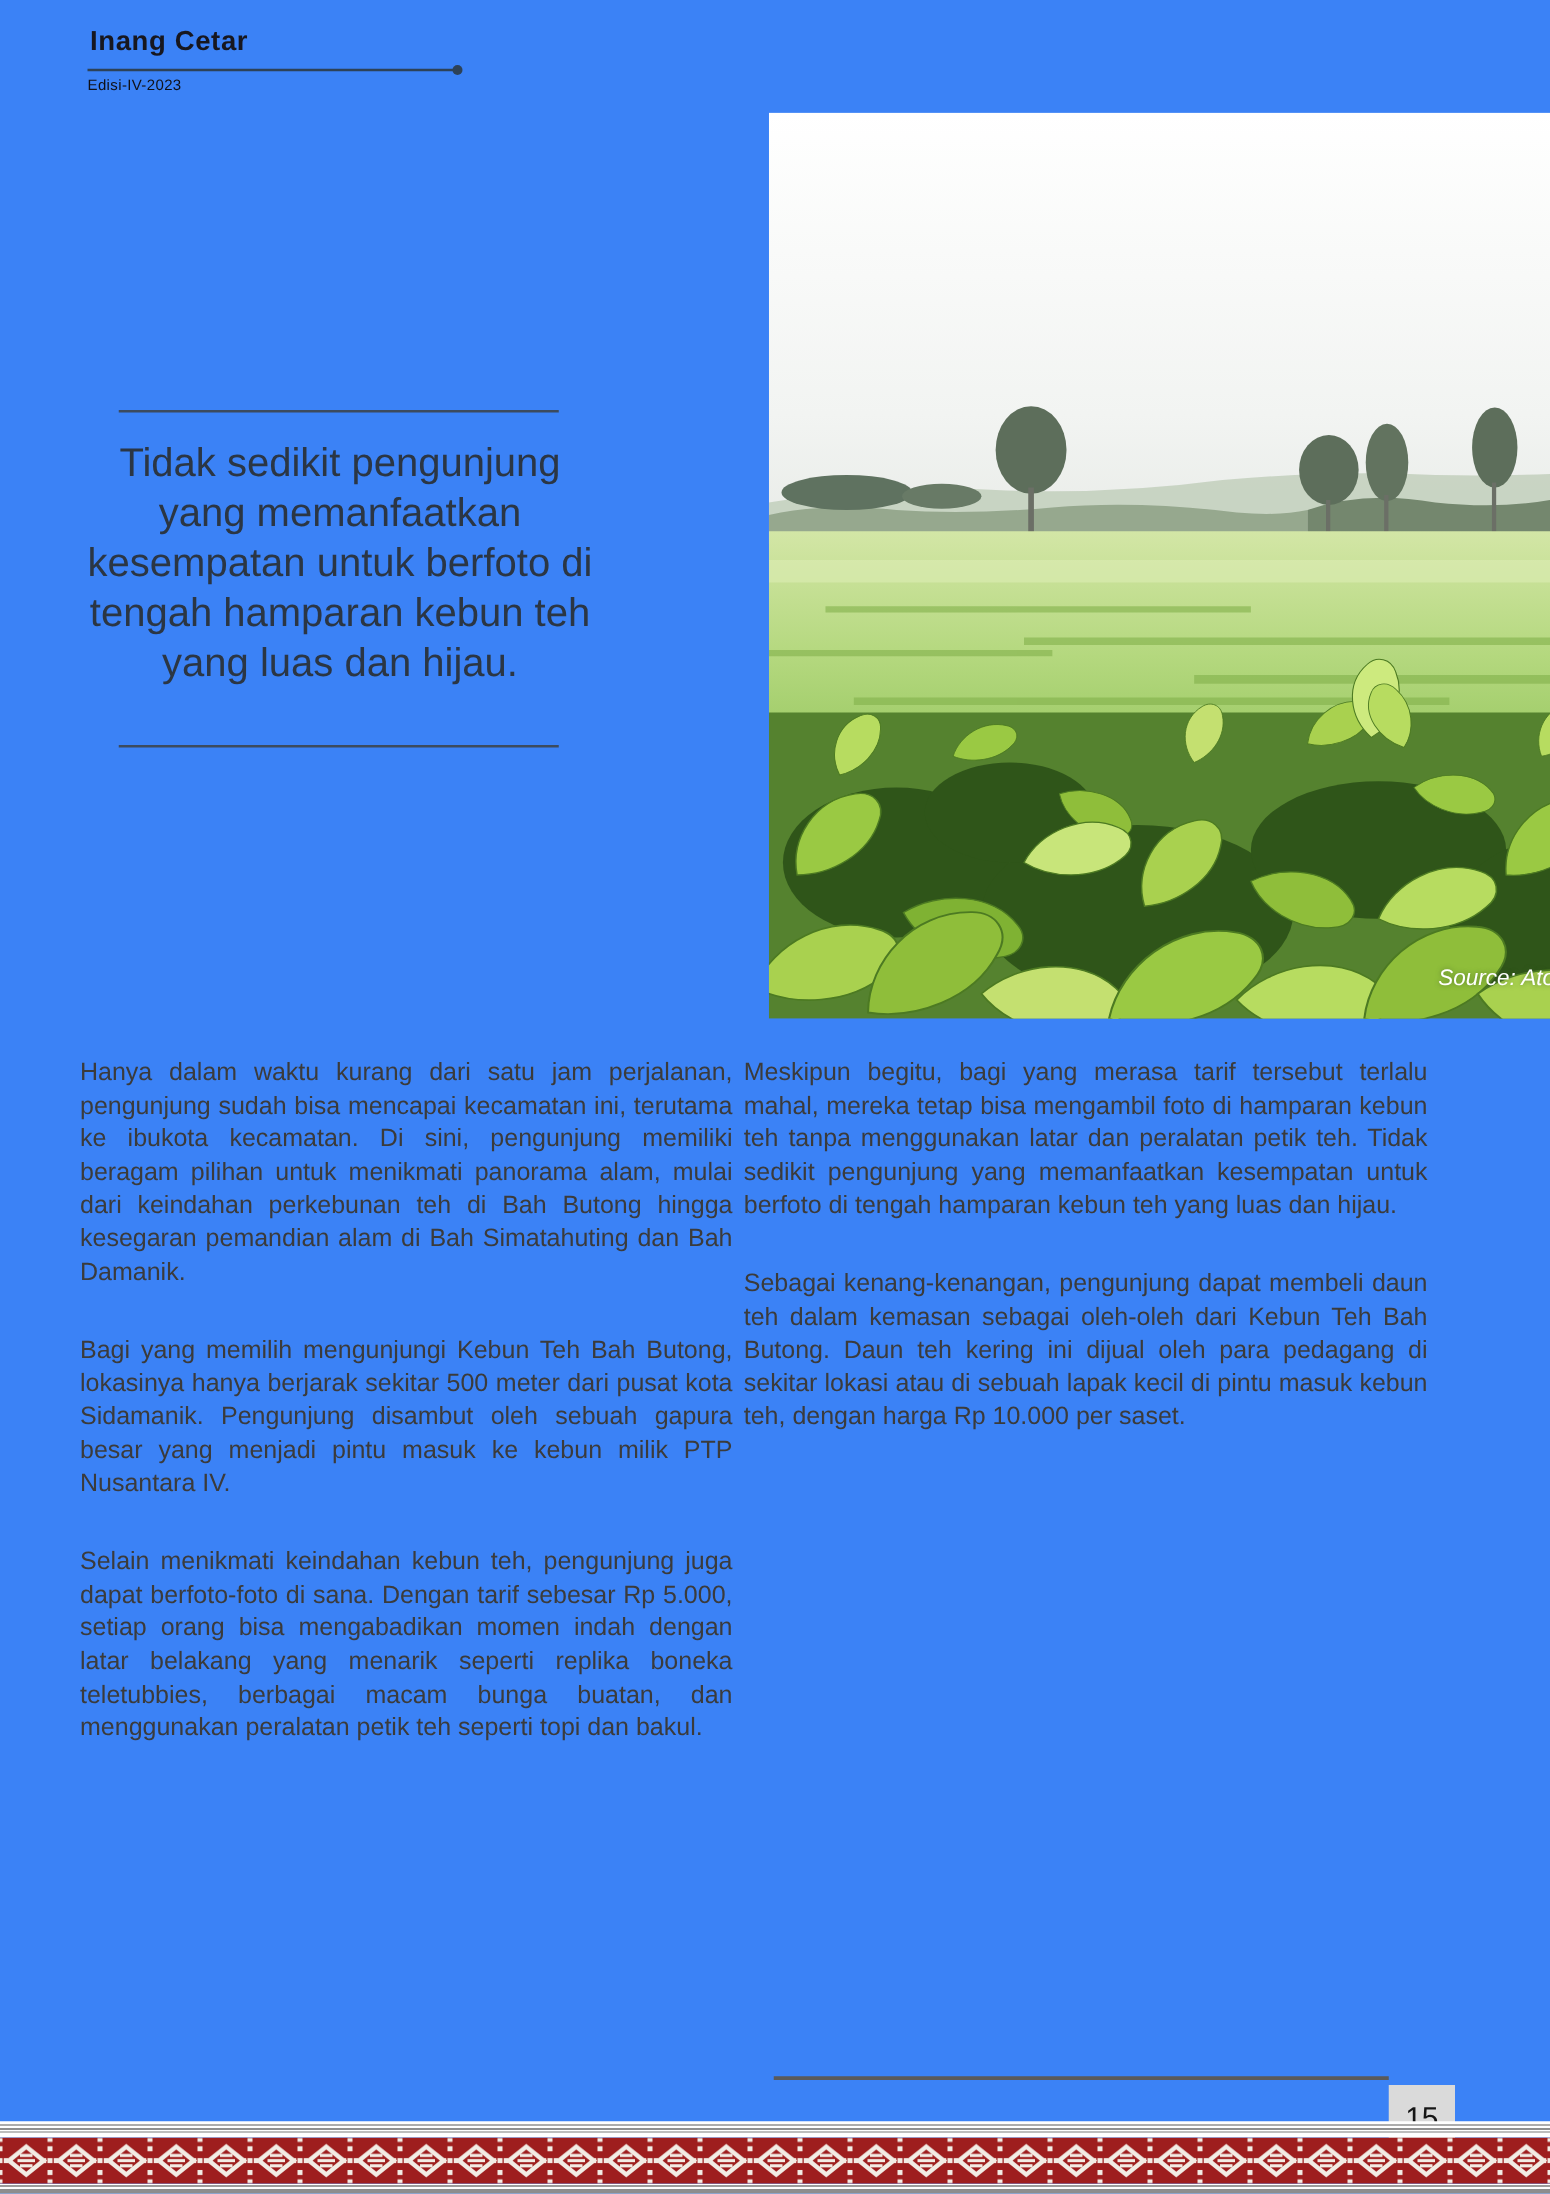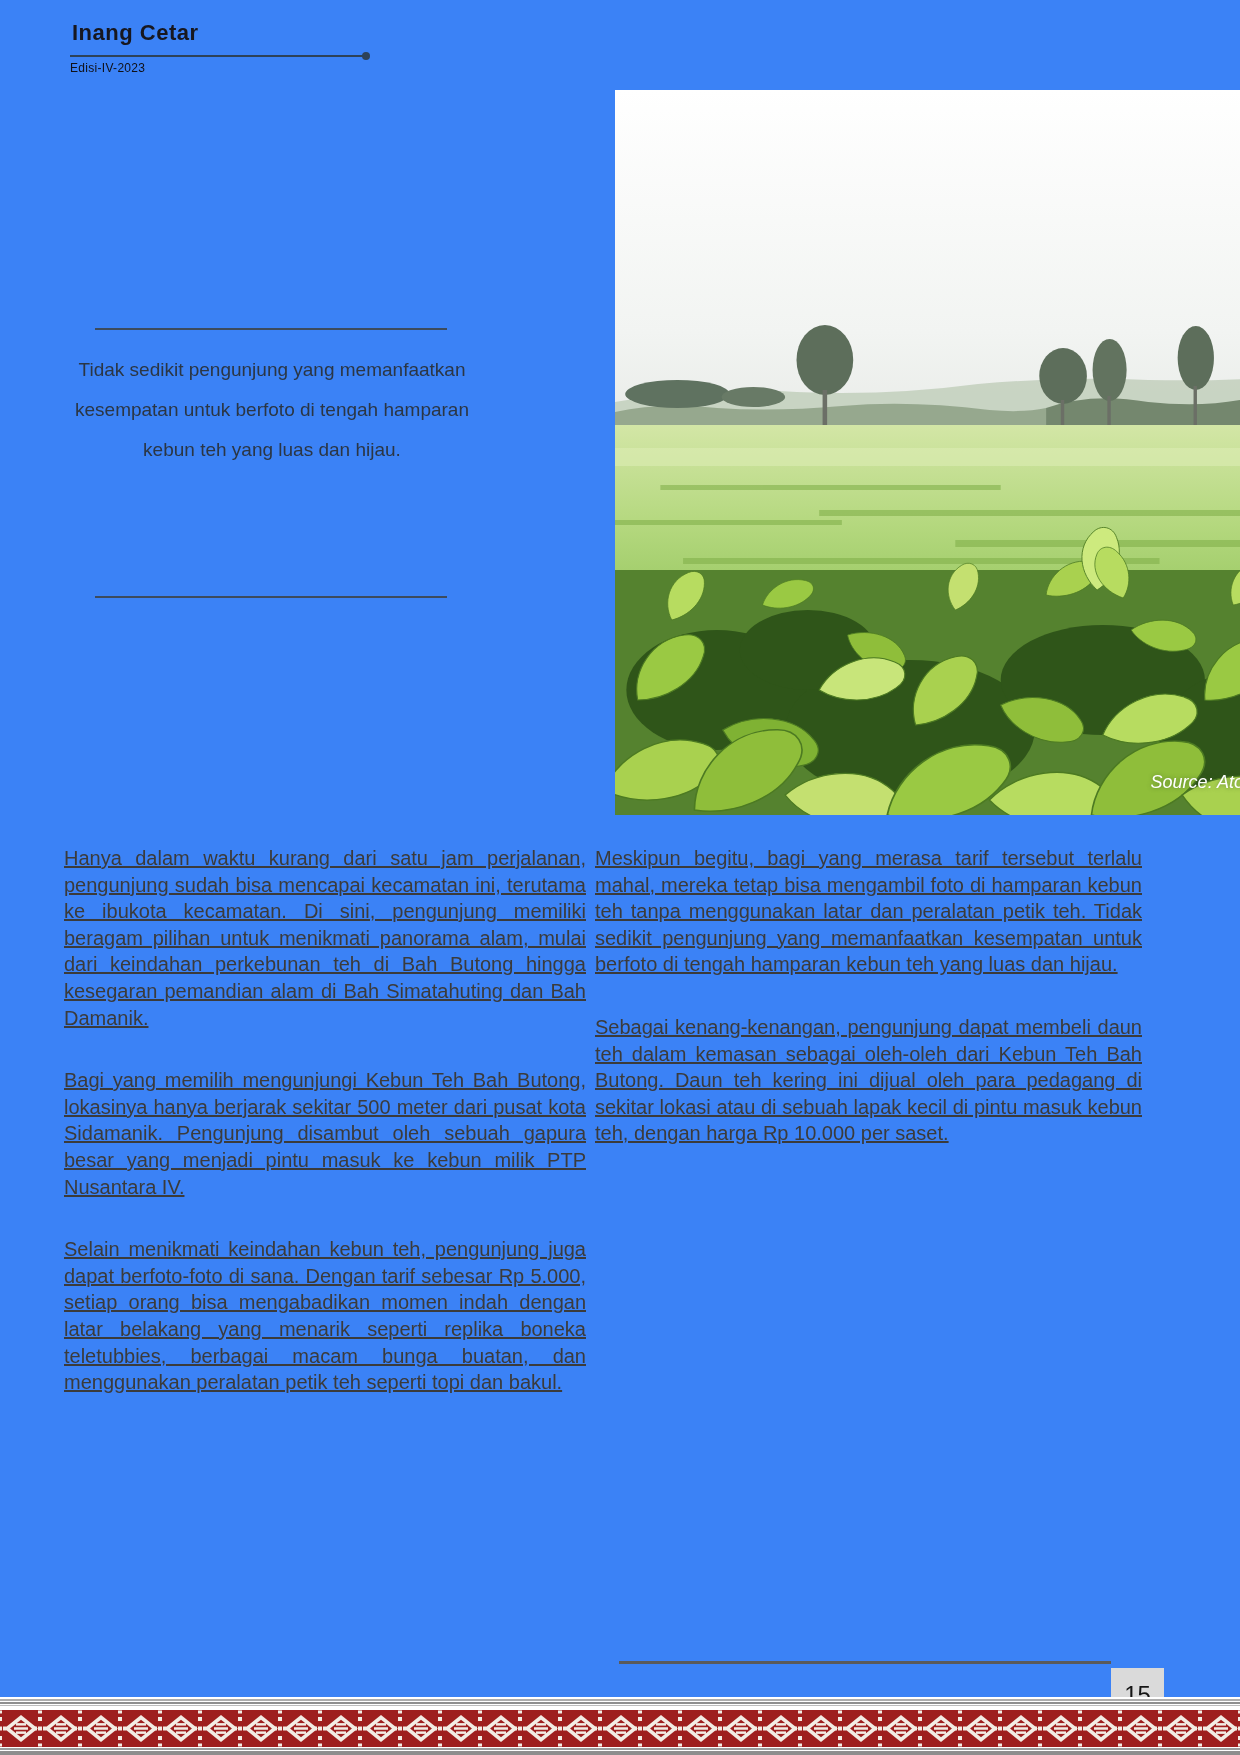--- a/index.html
+++ b/index.html
@@ -29,35 +29,35 @@
   .article-title{
     position:absolute;left:124px;top:108px;
     font-size:28px;font-weight:700;letter-spacing:.3px;color:#0c1622;
   }
   
   .quote-rule{position:absolute;height:2px;width:352px;left:95px;background:#3c4b5e;}
   .quote-rule.top{top:328px;}
   .quote-rule.bottom{top:596px;}
   .pull-quote{
     position:absolute;left:64px;top:350px;width:416px;
-    font-size:19px;line-height:40px;font-weight:400;
+    font-size:32px;line-height:40px;font-weight:400;
     text-align:center;color:#2b3644;
   }
   
   .photo{
     position:absolute;left:615px;top:90px;width:709px;height:725px;overflow:hidden;
   }
   .photo svg{display:block;width:100%;height:100%;}
   .photo-caption{
     position:absolute;right:50px;bottom:22px;
     font-size:18px;font-style:italic;color:#ffffff;
     text-shadow:0 0 4px rgba(60,90,40,.6);
   }
   
-  .col{position:absolute;top:845px;font-size:20px;line-height:26.6px;text-align:justify;color:#3b3b3b;text-decoration:underline;}
+  .col{position:absolute;top:845px;font-size:20px;line-height:26.6px;text-align:justify;color:#3b3b3b;}
   .col p{margin:0 0 36px 0;}
   .col-left{left:64px;width:522px;}
   .col-right{left:595px;width:547px;}
   
   .footer-rule{position:absolute;left:619px;top:1661px;width:492px;height:3px;background:#5a5a5a;}
   .page-number{
     position:absolute;left:1111px;top:1637px;width:53px;height:53px;
     background:#dadada;display:flex;align-items:center;justify-content:center;
     font-size:24px;color:#161616;margin-top:31px;
   }

